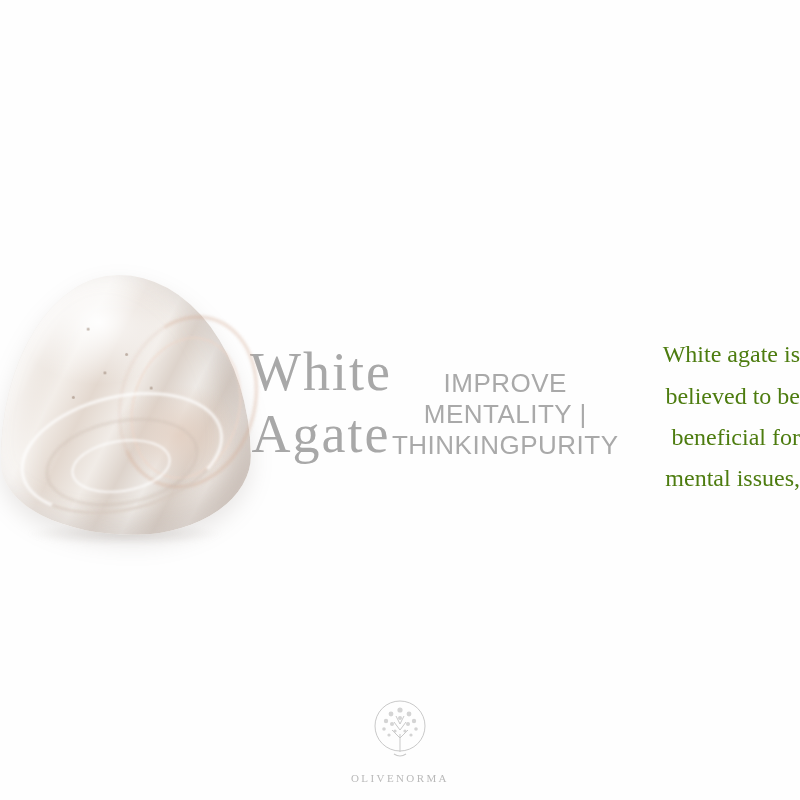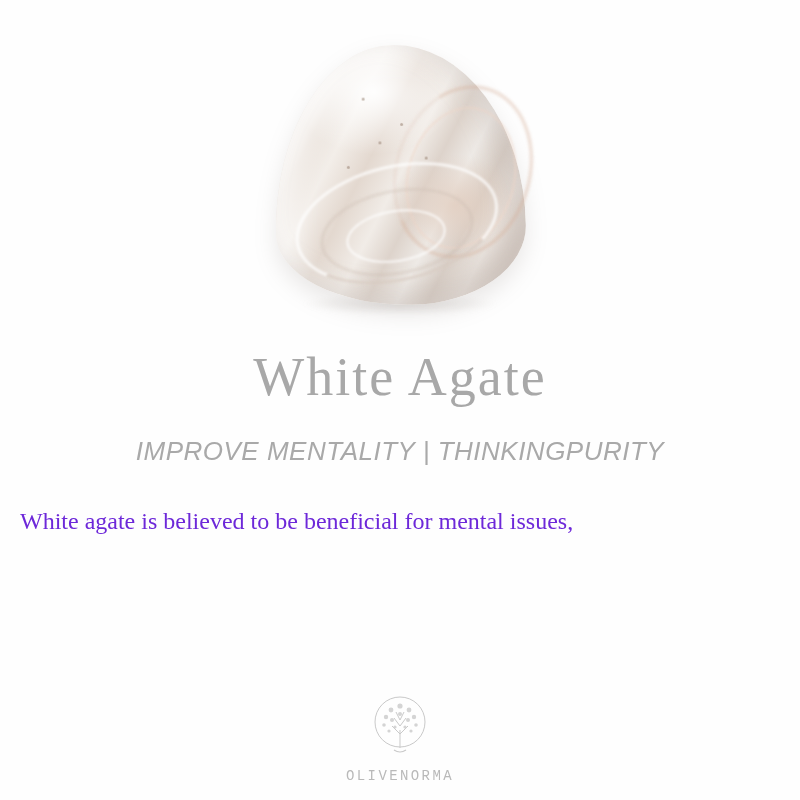--- a/index.html
+++ b/index.html
@@ -12,21 +12,20 @@
     background: #ffffff;
     font-family: "Liberation Serif", serif;
     overflow: hidden;
   }
   .card {
     position: relative;
     width: 800px;
     height: 800px;
     background: #fefefe;
     display: flex;
-    flex-direction: column;
     align-items: center;
   }
 
   
   .stone-area {
     position: relative;
     width: 800px;
     height: 340px;
     display: flex;
     align-items: center;
@@ -134,47 +133,46 @@
     font-weight: 400;
   }
   .subtitle {
     font-family: "Liberation Sans", sans-serif;
     font-size: 26px;
     color: #a9a9a9;
     letter-spacing: 0.5px;
     margin: 28px 0 0 0;
     text-align: center;
     font-weight: 400;
-    font-style: italic;
   }
   .desc {
     margin: 34px 0 0 0;
     width: 760px;
-    text-align: left;
+    text-align: right;
     font-family: "Liberation Serif", serif;
     font-size: 24px;
-    color: #6d28d9;
+    color: #4d7c0f;
     line-height: 1.72;
   }
   .desc-line { display: block; }
 
   
   .brand {
     position: absolute;
     left: 0;
     right: 0;
     bottom: 16px;
     display: flex;
     flex-direction: column;
     align-items: center;
   }
   .brand svg { display: block; }
   .brand-name {
-    font-family: Liberation Mono, monospace;
-    font-size: 14px;
+    font-family: Liberation Serif, serif;
+    font-size: 11px;
     letter-spacing: 2.4px;
     color: #b9b9b9;
     margin-top: 2px;
   }
 </style>
 </head>
 <body>
 
 <div class="card">
 

